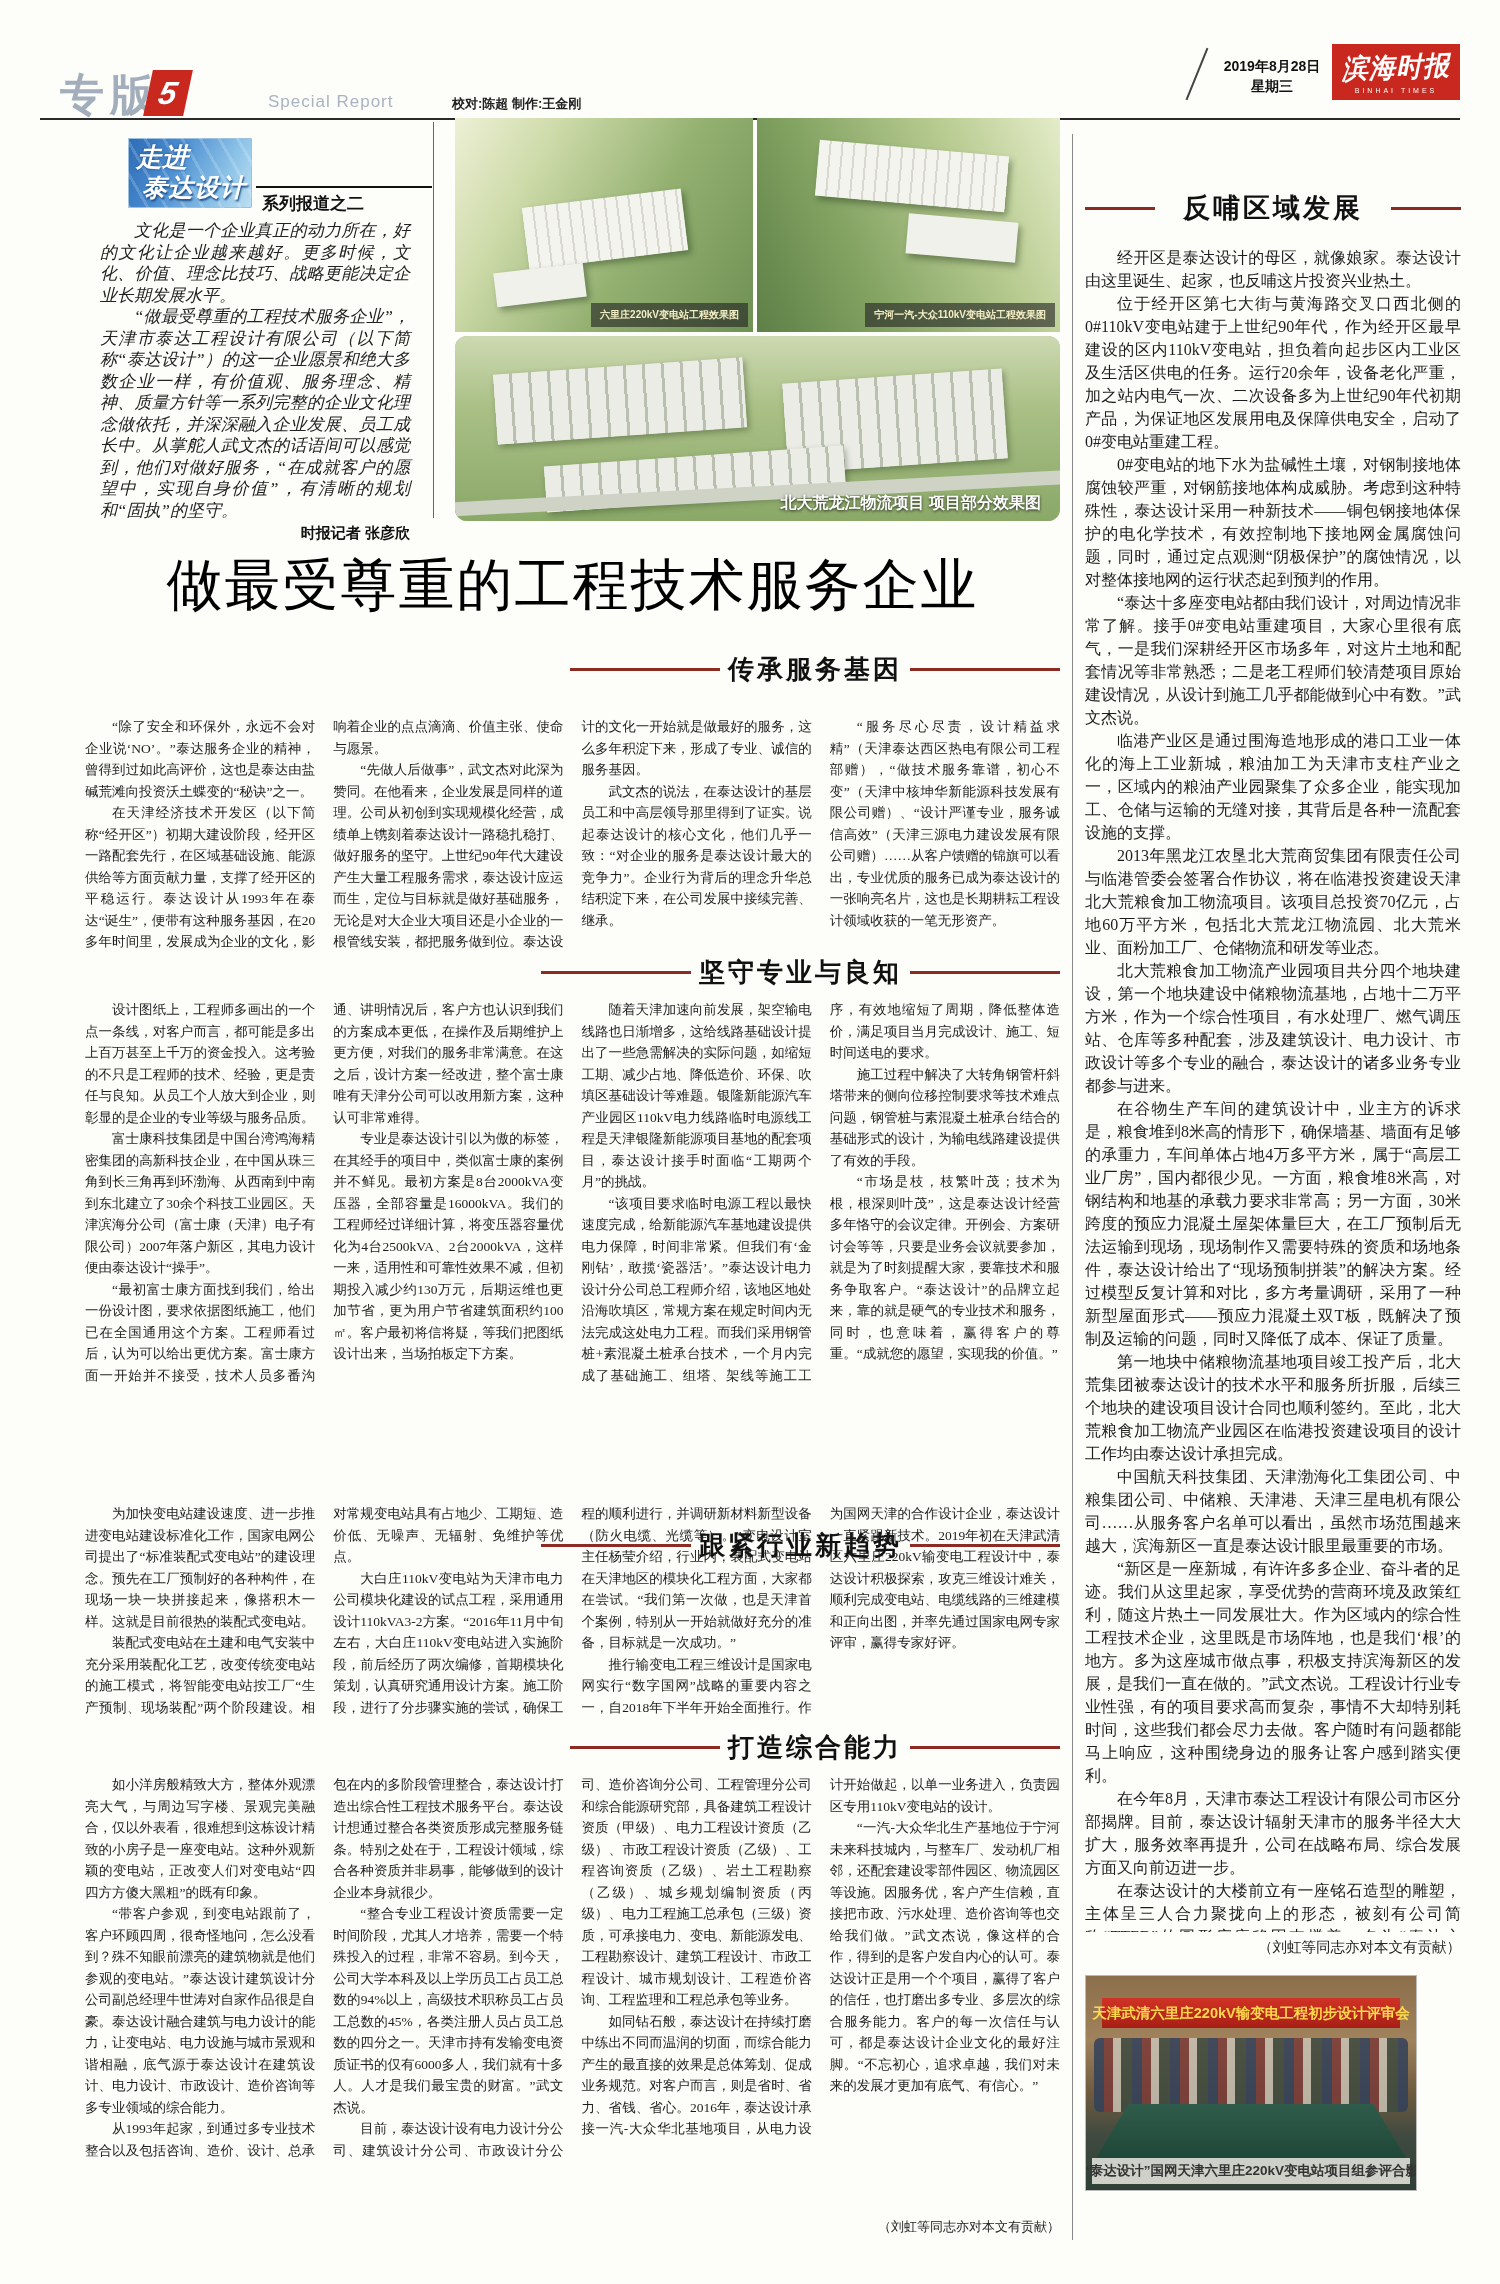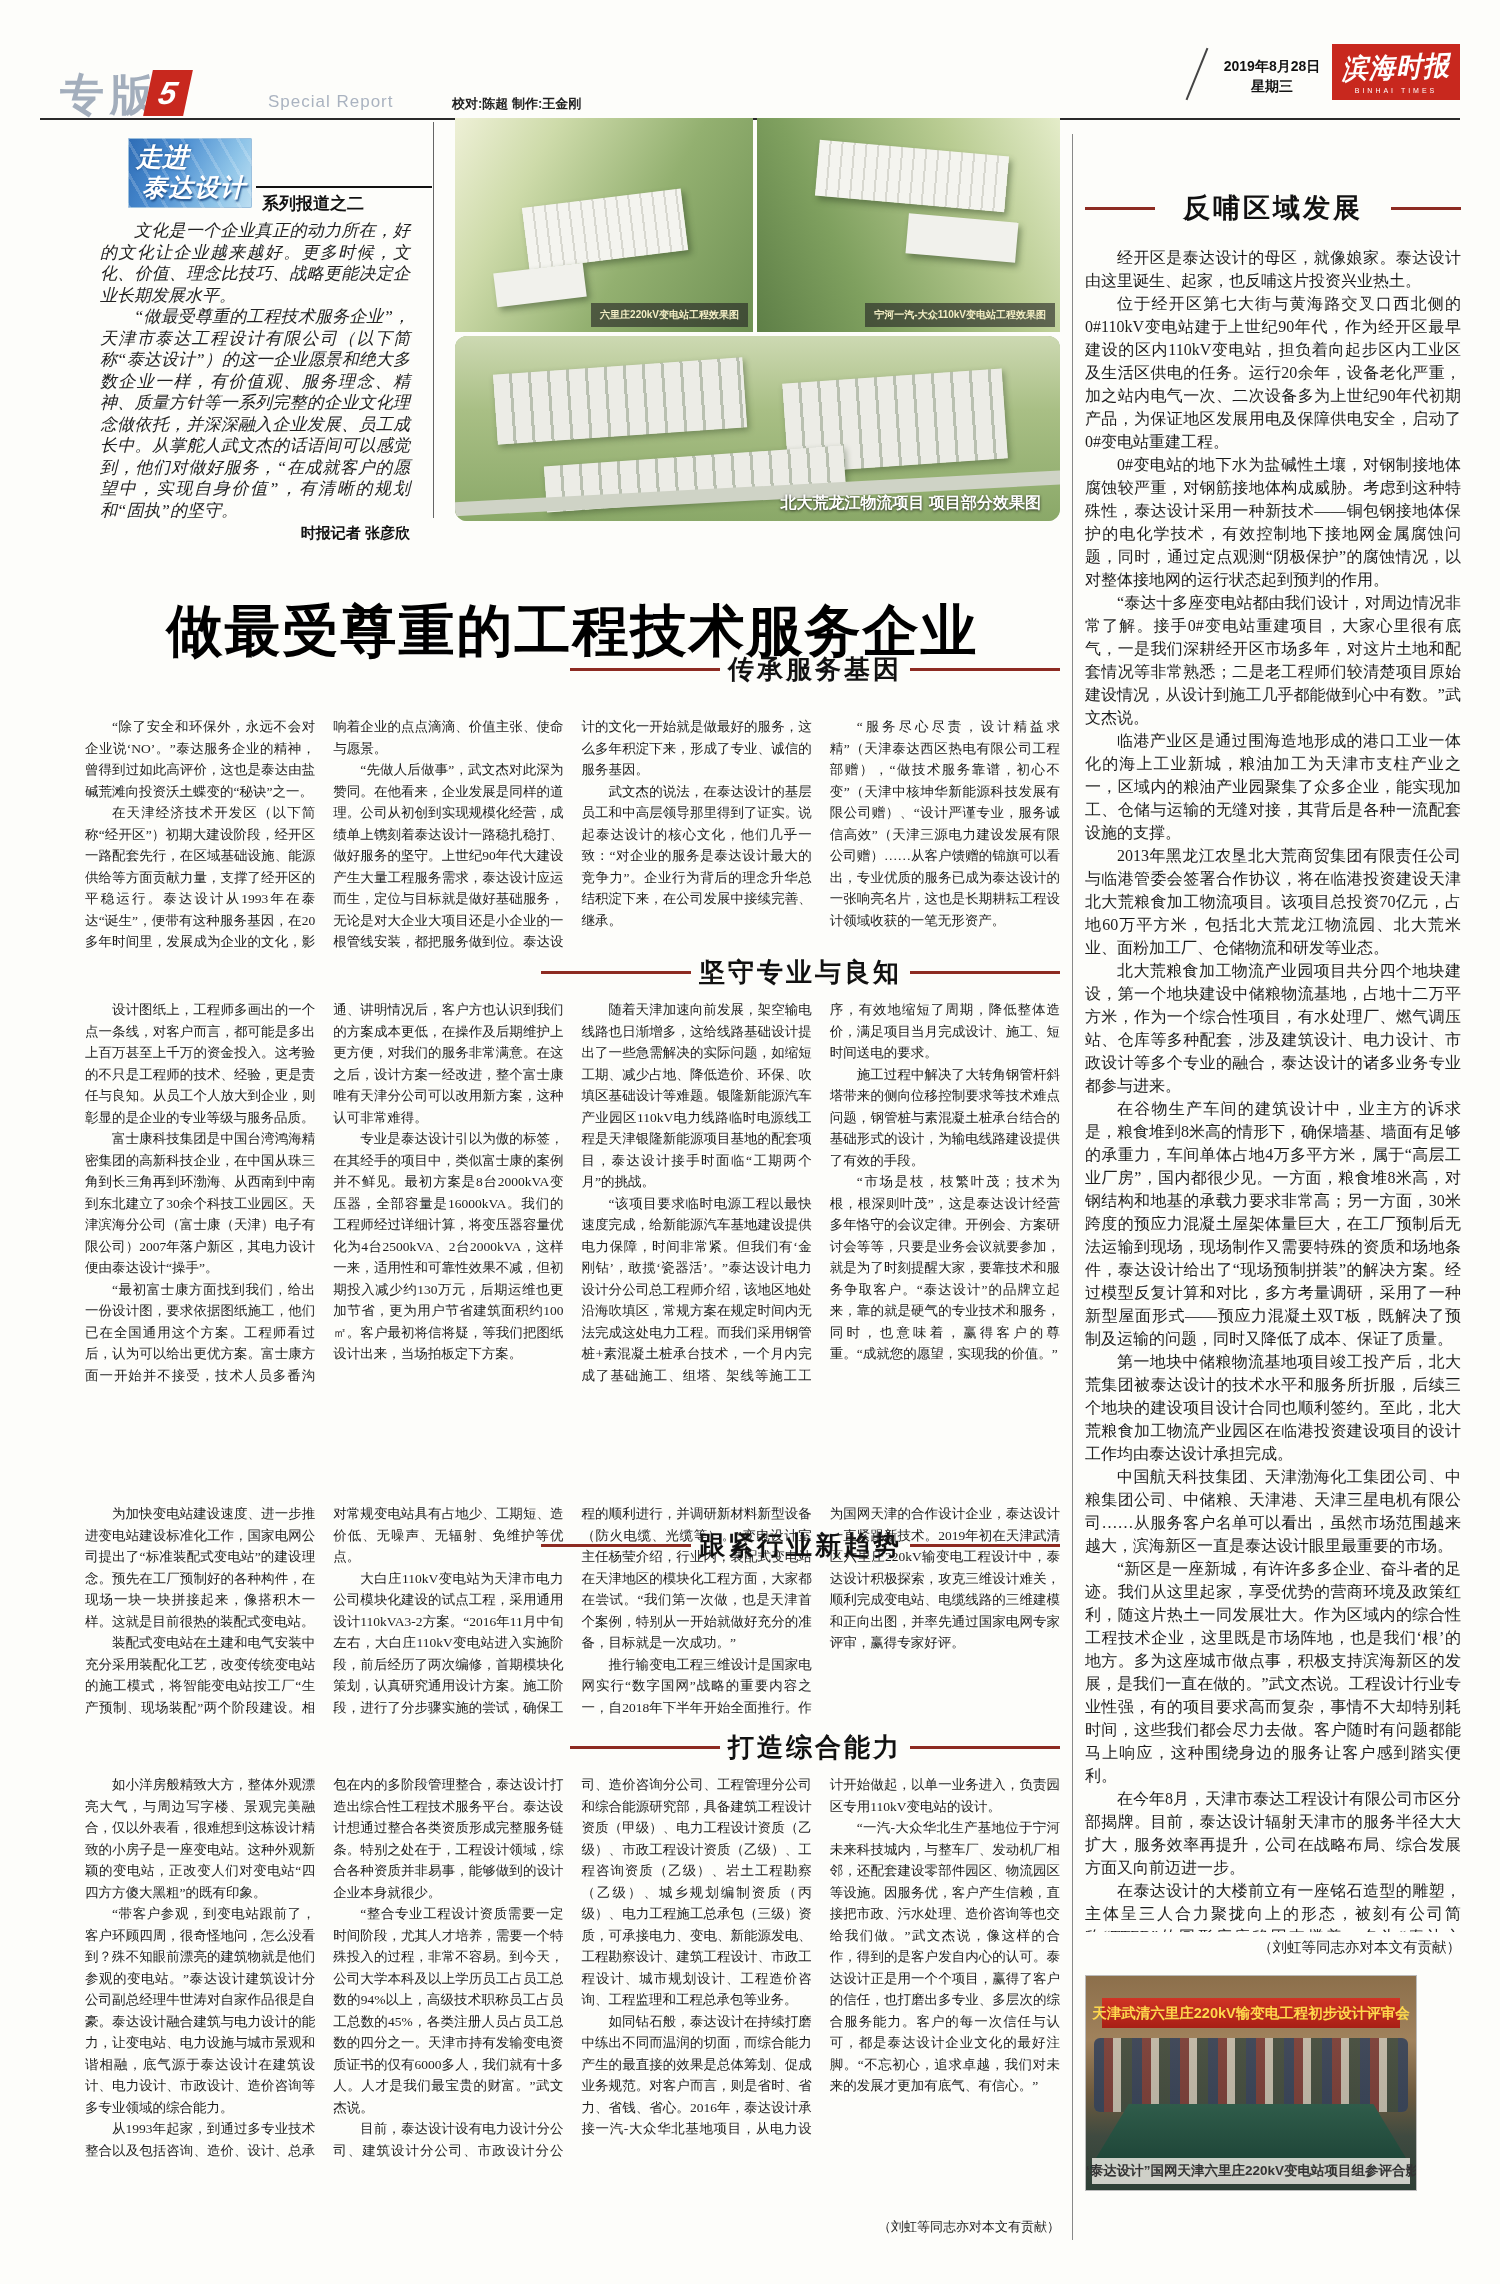--- a/index.html
+++ b/index.html
@@ -70,22 +70,22 @@
   .bld.roofline { background:repeating-linear-gradient(90deg,#f4f4ef 0 10px,#d8d8d0 10px 12px); }
   .warehouses { position:absolute; background:repeating-linear-gradient(90deg,#ececE6 0 16px,#b9c0b0 16px 19px); box-shadow:2px 3px 6px rgba(40,60,30,.4); }
   .road { position:absolute; background:#cfd3c6; }
   .photo-cap { position:absolute; right:5px; bottom:5px; background:rgba(35,35,35,.62);
     color:#f3eec4; font-family:"Liberation Sans",sans-serif; font-weight:bold; font-size:10px;
     line-height:24px; padding:0 9px; }
   .photo-cap.plain { background:none; color:#fff; text-shadow:0 1px 3px rgba(0,0,0,.8);
     font-size:16px; right:10px; bottom:6px; }
 
   
-  .headline { left:85px; top:548px; width:975px; text-align:center; font-weight:bold;
-    font-size:56px; letter-spacing:2px; color:#000; font-family:"Liberation Serif",serif;margin-top:46px; }
+  .headline { left:85px; top:548px; width:975px; text-align:center; font-weight:normal;
+    font-size:56px; letter-spacing:2px; color:#000; font-family:"Liberation Serif",serif; }
   .sec-head { width:975px; left:85px; display:flex; align-items:center; justify-content:flex-end; gap:8px; }
   .sec-head .hline { width:150px; height:3px; background:#8d2b22; }
   .sec-head h2 { font-family:"Liberation Sans","DejaVu Sans",sans-serif; font-weight:bold;
     font-size:26px; color:#111; letter-spacing:3px; }
   .sec-body { left:85px; width:975px; column-count:4; column-gap:18px; overflow:hidden; }
   .sec-body p, .rcol-body p { font-size:13.5px; line-height:21.5px; text-indent:2em;
     text-align:justify; color:#1d1d1d; }
   .s1 { top:652px; } .s1b { top:716px; height:256px; }
   .s2 { top:955px; } .s2b { top:999px; height:448px; }
   .s3 { top:1528px; } .s3b { top:1494px; height:230px;margin-top:9px; }

